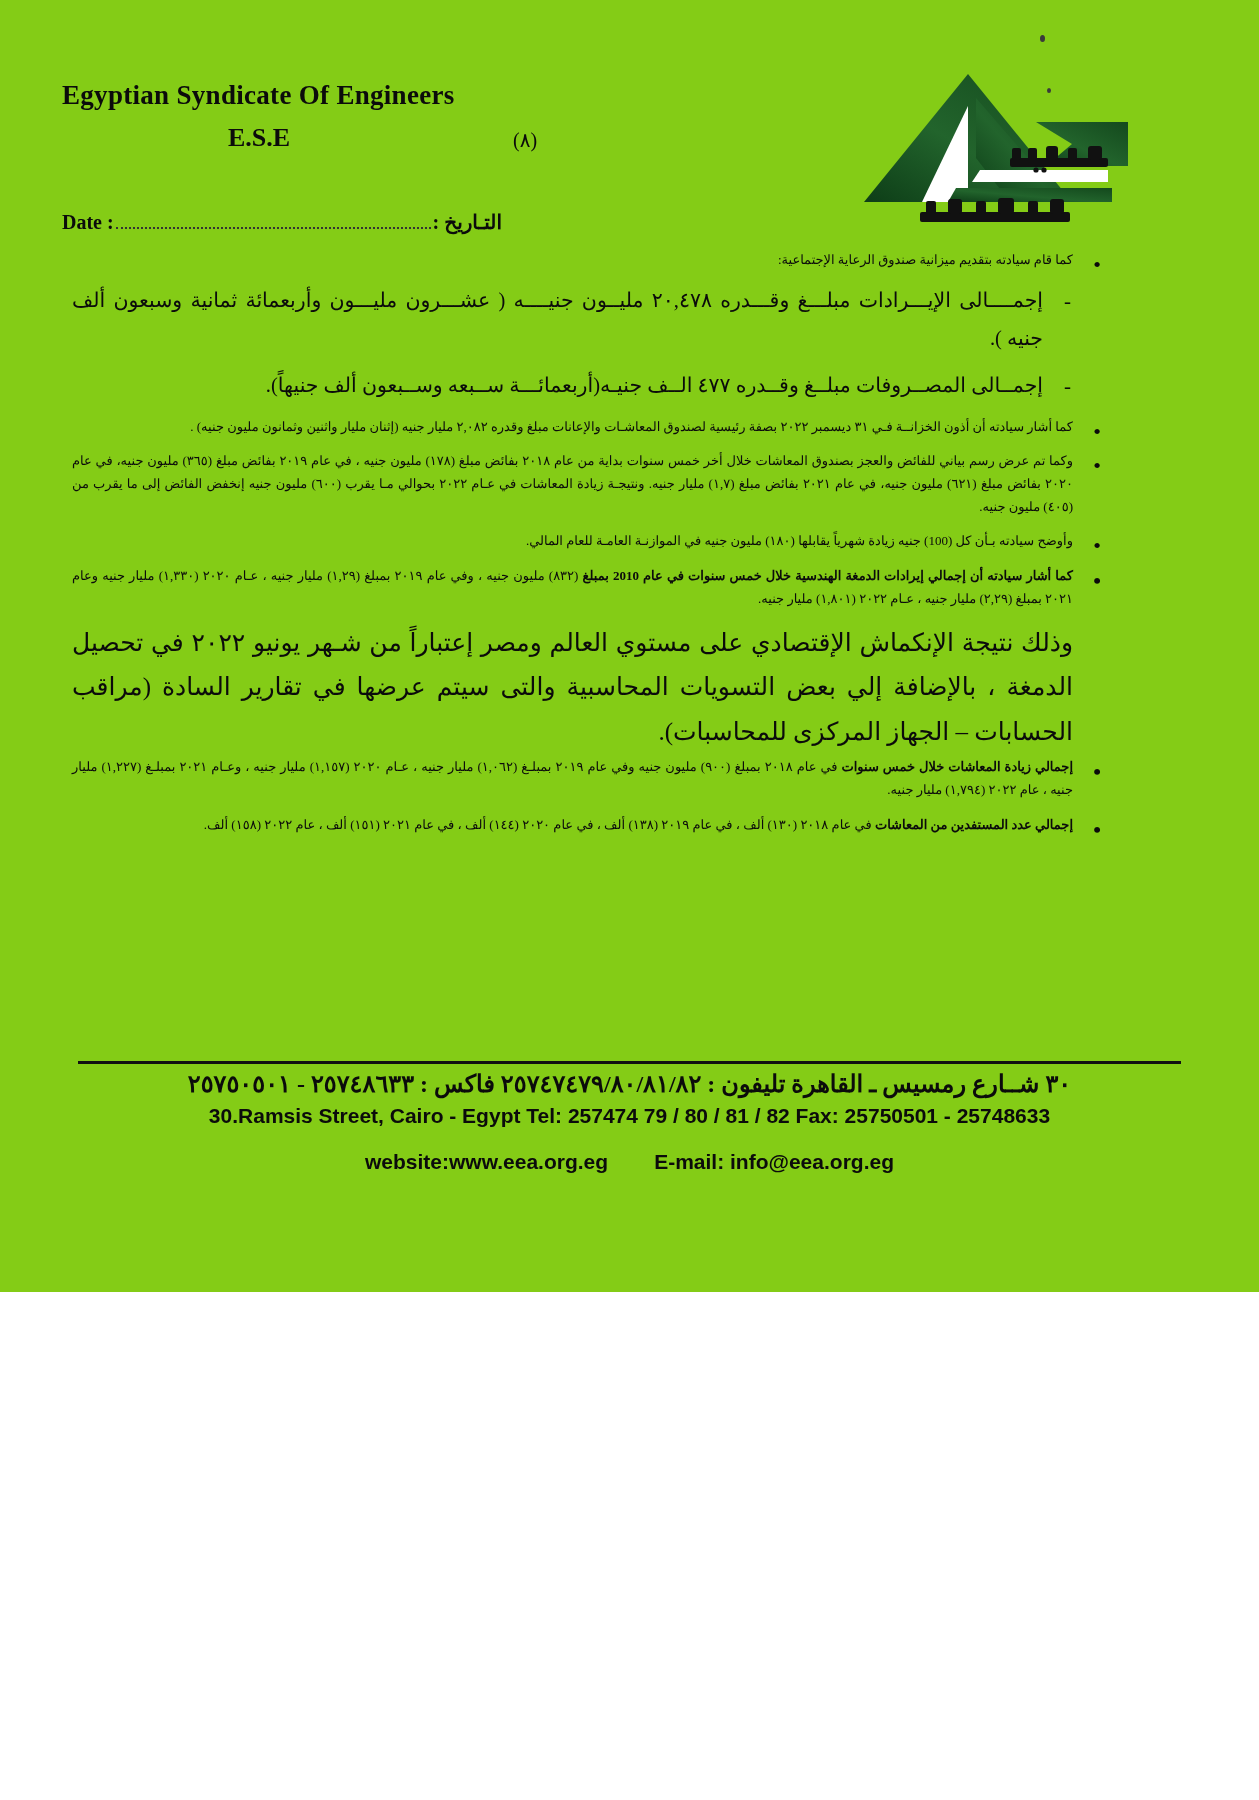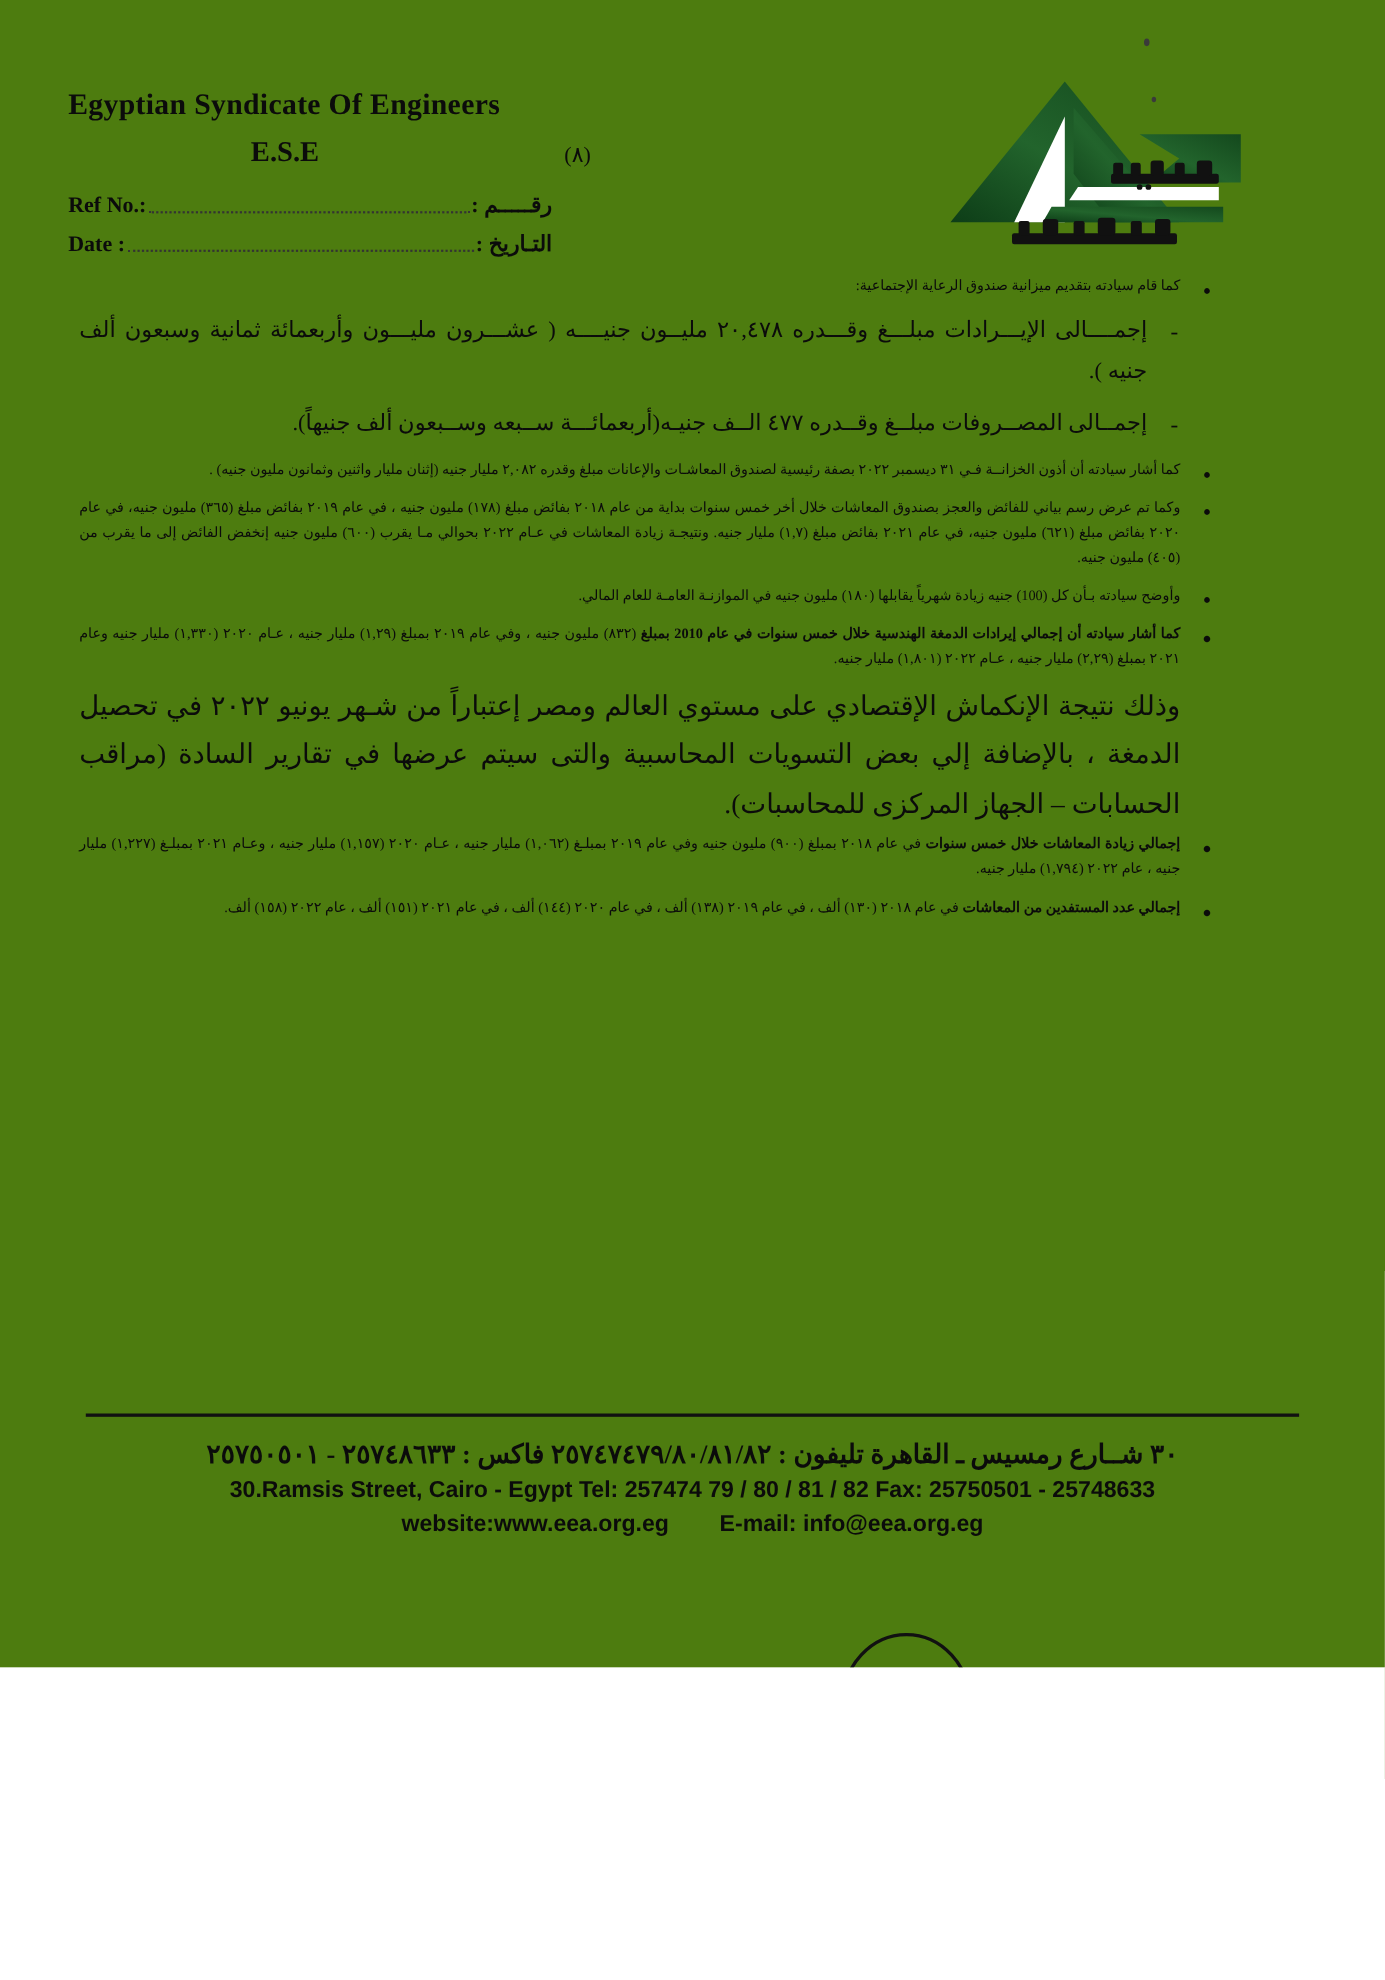--- a/index.html
+++ b/index.html
@@ -3,22 +3,22 @@
 <meta charset="utf-8">
 <style>
   html, body {
     margin: 0;
     padding: 0;
     background: #ffffff;
   }
   .page {
     position: relative;
     width: 1259px;
-    height: 1516px;
-    background: #4d7c0f;
+    height: 1292px;
+    background: #84cc16;
     overflow: hidden;
     font-family: "Liberation Serif", "DejaVu Serif", serif;
     color: #0b0b0b;
   }
 
   
   .speck {
     position: absolute;
     background: #3a3a3a;
     border-radius: 50%;
@@ -192,21 +192,21 @@
     font-family: "Liberation Serif", "DejaVu Serif", serif;
     font-weight: bold;
     font-size: 24px;
     margin-bottom: 6px;
     white-space: nowrap;
   }
   .f-en {
     font-family: "Liberation Sans", "DejaVu Sans", sans-serif;
     font-weight: bold;
     font-size: 21px;
-    margin-bottom: 7px;
+    margin-bottom: 22px;
     white-space: nowrap;
   }
   .f-web {
     font-family: "Liberation Sans", "DejaVu Sans", sans-serif;
     font-weight: bold;
     font-size: 21px;
     white-space: nowrap;
   }
   .f-web span.gap { display: inline-block; width: 46px; }
 </style>
@@ -217,25 +217,20 @@
 
   <div class="speck" style="left:1040px;top:35px;width:5px;height:7px;"></div>
   <div class="speck" style="left:1047px;top:88px;width:4px;height:5px;"></div>
 
   <div class="letterhead">
 
     <div class="lh-en-title">Egyptian Syndicate Of Engineers</div>
     <div class="lh-ese">E.S.E</div>
     <div class="page-number">(٨)</div>
 
-    <div class="field-row ref">
-      <span class="field-en">Ref No.:</span>
-      <span class="dotline"></span>
-      <span class="field-ar">رقـــــم :</span>
-    </div>
 
     <div class="field-row date">
       <span class="field-en">Date :</span>
       <span class="dotline"></span>
       <span class="field-ar">التـاريخ :</span>
     </div>
 
     <div class="logo">
       <svg width="270" height="175" viewBox="0 0 270 175" xmlns="http://www.w3.org/2000/svg" aria-hidden="true">
         <defs>

